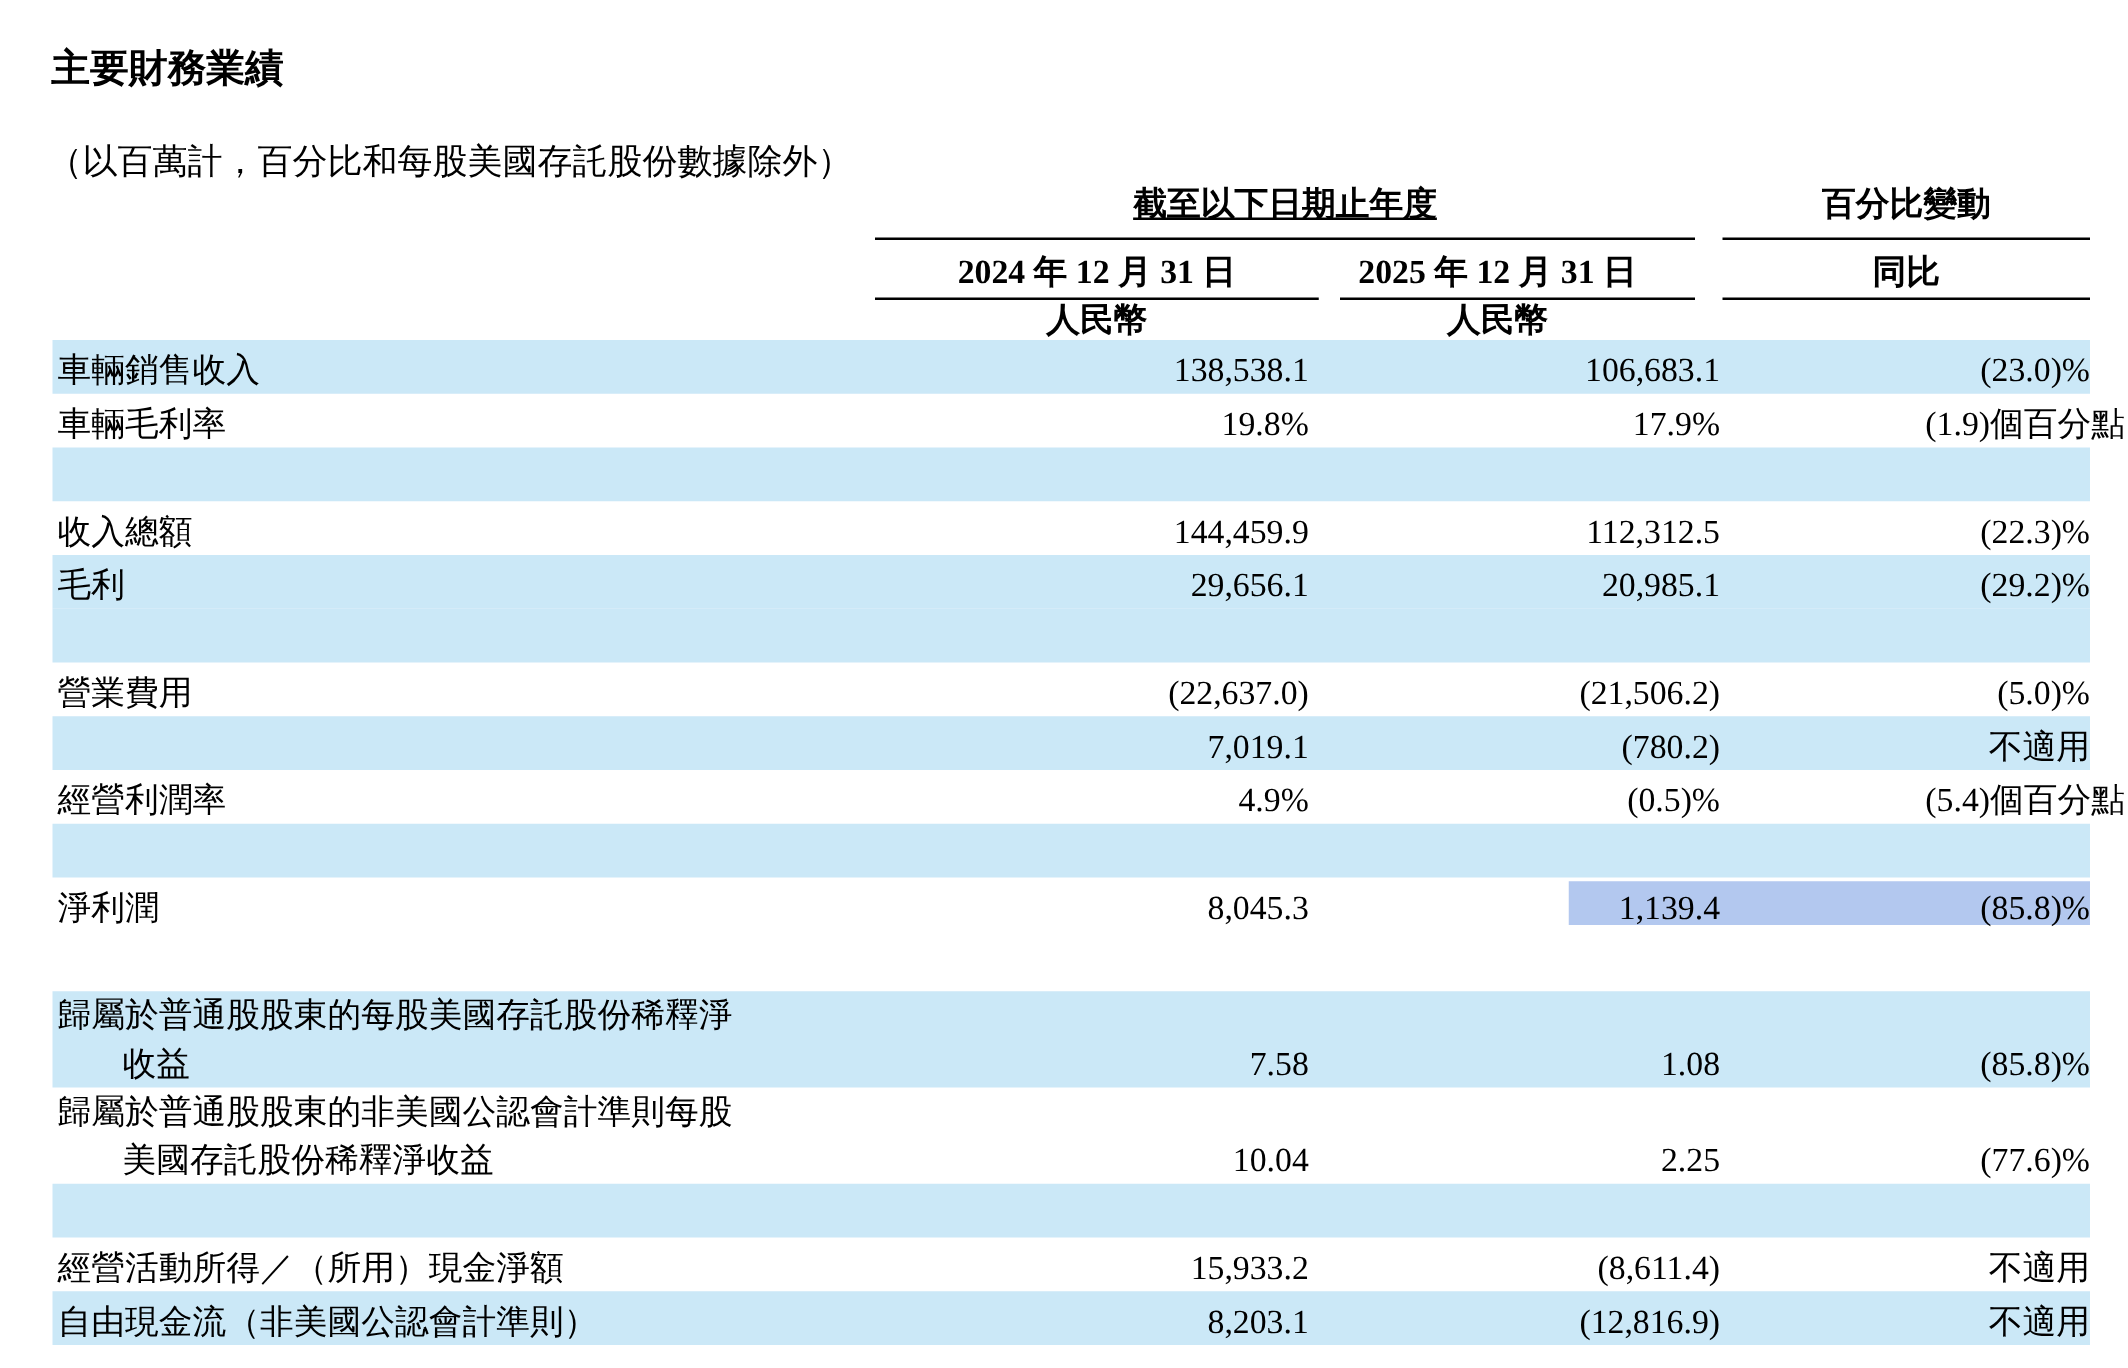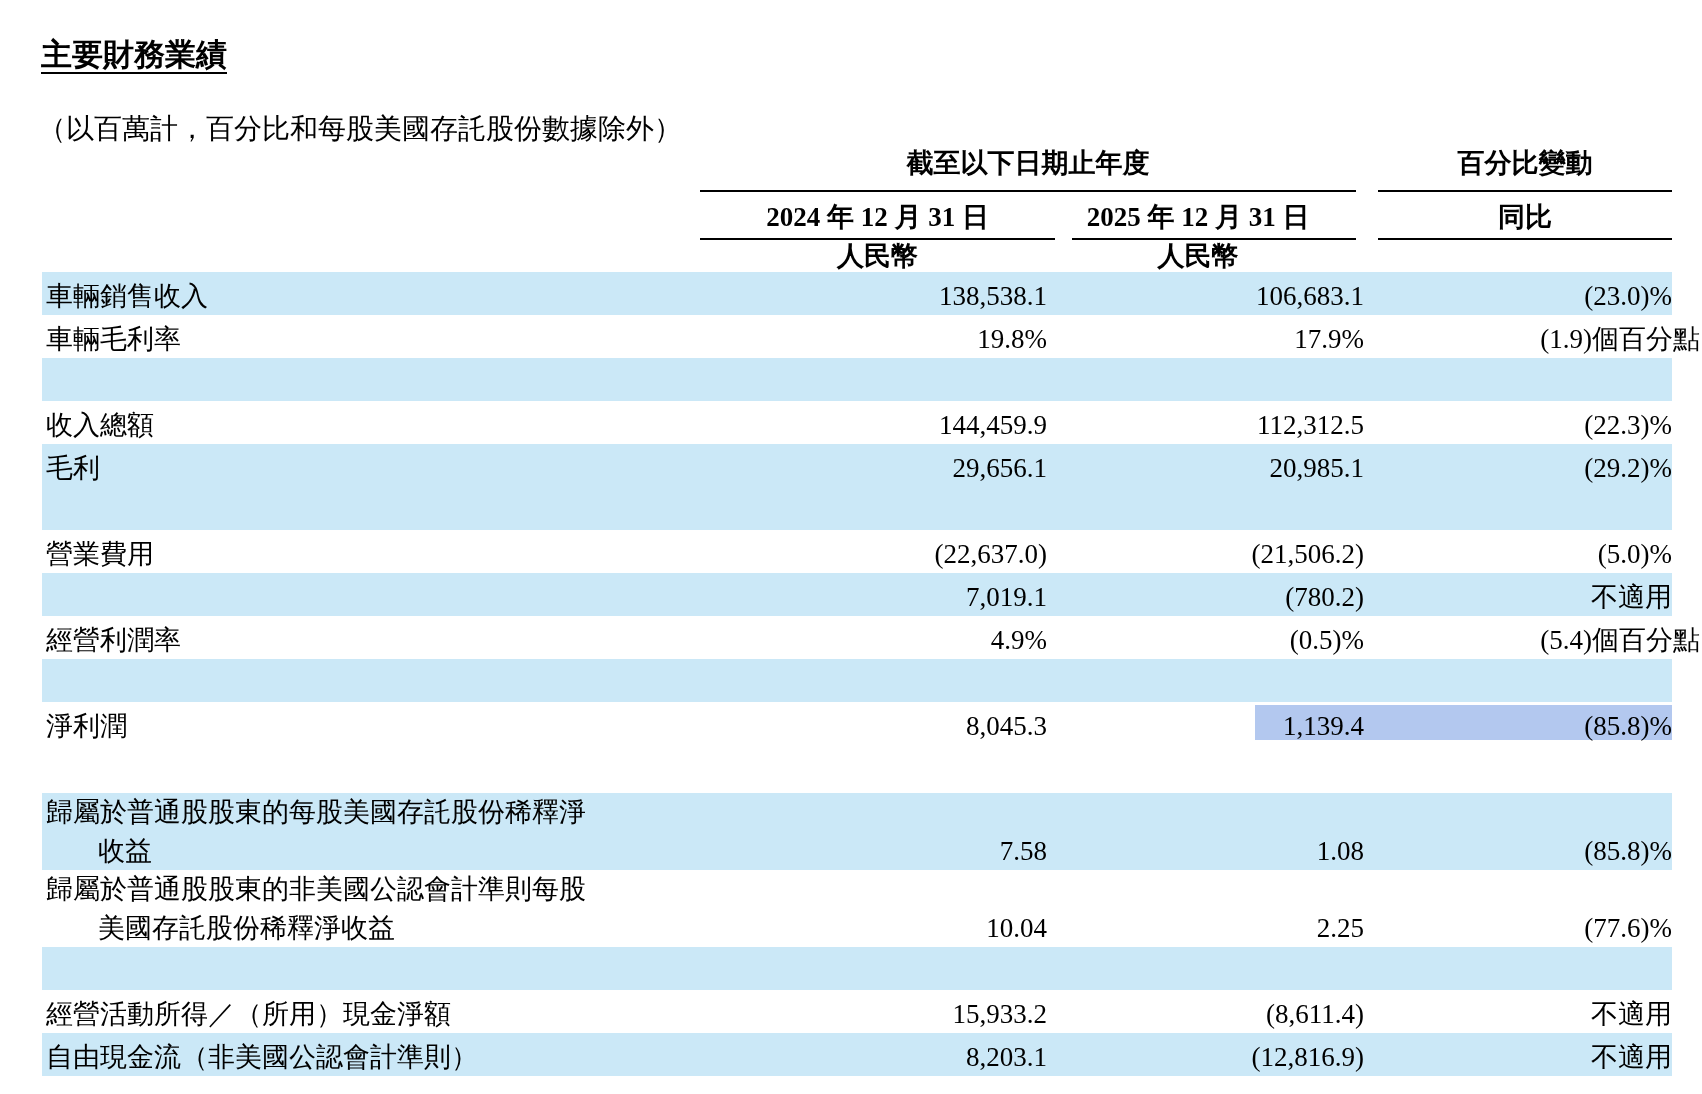--- a/index.html
+++ b/index.html
@@ -8,29 +8,29 @@
     position: relative;
     font-family: "Liberation Serif", "DejaVu Serif", serif;
     color: #000;
   }
   .abs { position: absolute; }
 
   
   #doc-title {
     left: 41px; top: 34px;
     font-size: 31px; font-weight: bold;
-    text-decoration: underline; text-underline-offset: 7px;
+    text-underline-offset: 7px;
     text-decoration-thickness: 2px;
     white-space: nowrap;
   }
   #subtitle { left: 38px; top: 110px; font-size: 28px; white-space: nowrap; }
 
   
   .hdr { font-weight: bold; font-size: 27px; text-align: center; line-height: 34px; white-space: nowrap; }
-  #h-period { left: 700px; top: 146px; width: 656px; }
+  #h-period { left: 700px; top: 146px; width: 656px; text-decoration: underline; }
   #h-change { left: 1378px; top: 146px; width: 294px; }
   .rule { position: absolute; height: 2px; background: #000; }
   #rule-period { left: 700px;  top: 190px; width: 656px; }
   #rule-change { left: 1378px; top: 190px; width: 294px; }
   #h-2024 { left: 700px;  top: 200px; width: 355px; text-align: center; }
   #h-2025 { left: 1040px; top: 200px; width: 316px; }
   #h-yoy  { left: 1378px; top: 200px; width: 294px; }
   #rule-2024 { left: 700px;  top: 238px; width: 355px; }
   #rule-2025 { left: 1072px; top: 238px; width: 284px; }
   #rule-yoy  { left: 1378px; top: 238px; width: 294px; }
@@ -48,21 +48,21 @@
   .sel { position: absolute; left: 1255px; width: 417px; top: 3px; height: 35px; }
   .cell {
     position: absolute; bottom: 0;
     font-size: 27px; line-height: 38.5px; white-space: nowrap;
   }
   .label { left: 46px; }
   .label-line1 { position: absolute; top: 0; left: 46px; font-size: 27px; line-height: 38.5px; white-space: nowrap; }
   .label.line2 { left: 98px; }
   .num { text-align: center; }
   .v1  { right: 655px; }
-  .v2  { right: 338px; }
+  .v2  { right: 326px; }
   .chg { right: 30px; }
   .chg.pp { right: 2px; }
 </style>
 </head>
 <body>
 
 <div id="canvas">
   <div class="abs" id="doc-title">主要財務業績</div>
   <div class="abs" id="subtitle">（以百萬計，百分比和每股美國存託股份數據除外）</div>
 

